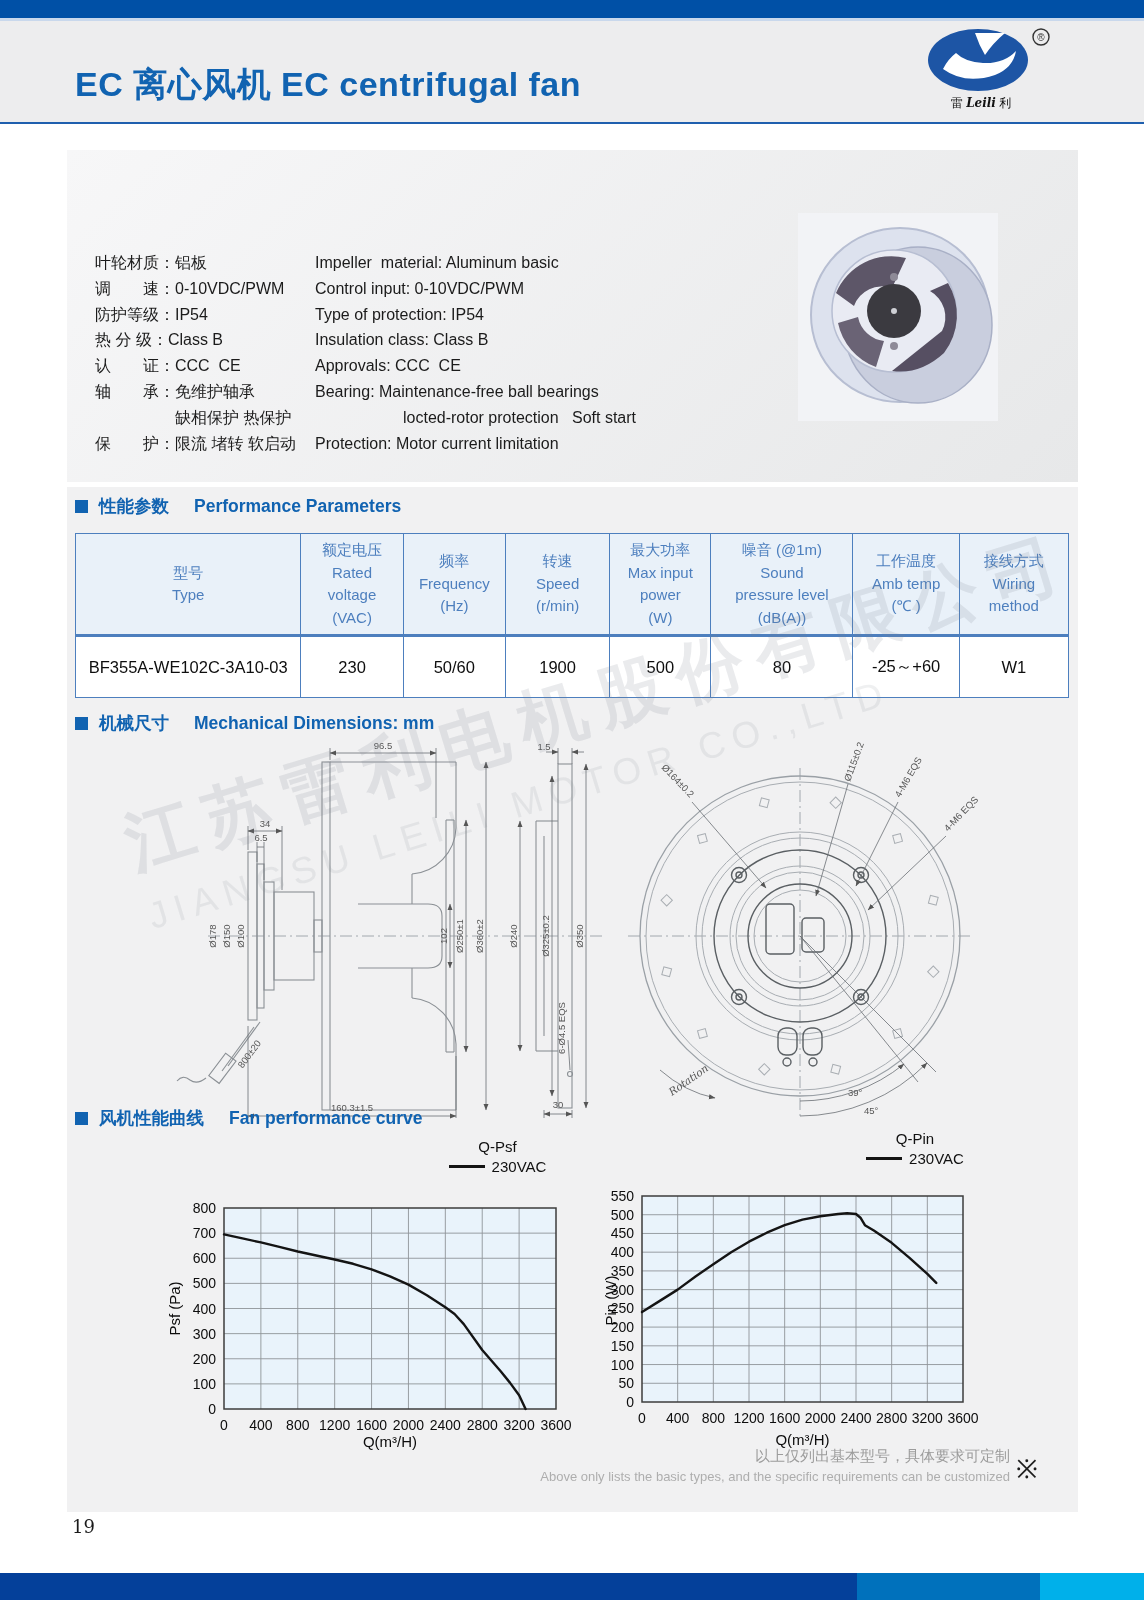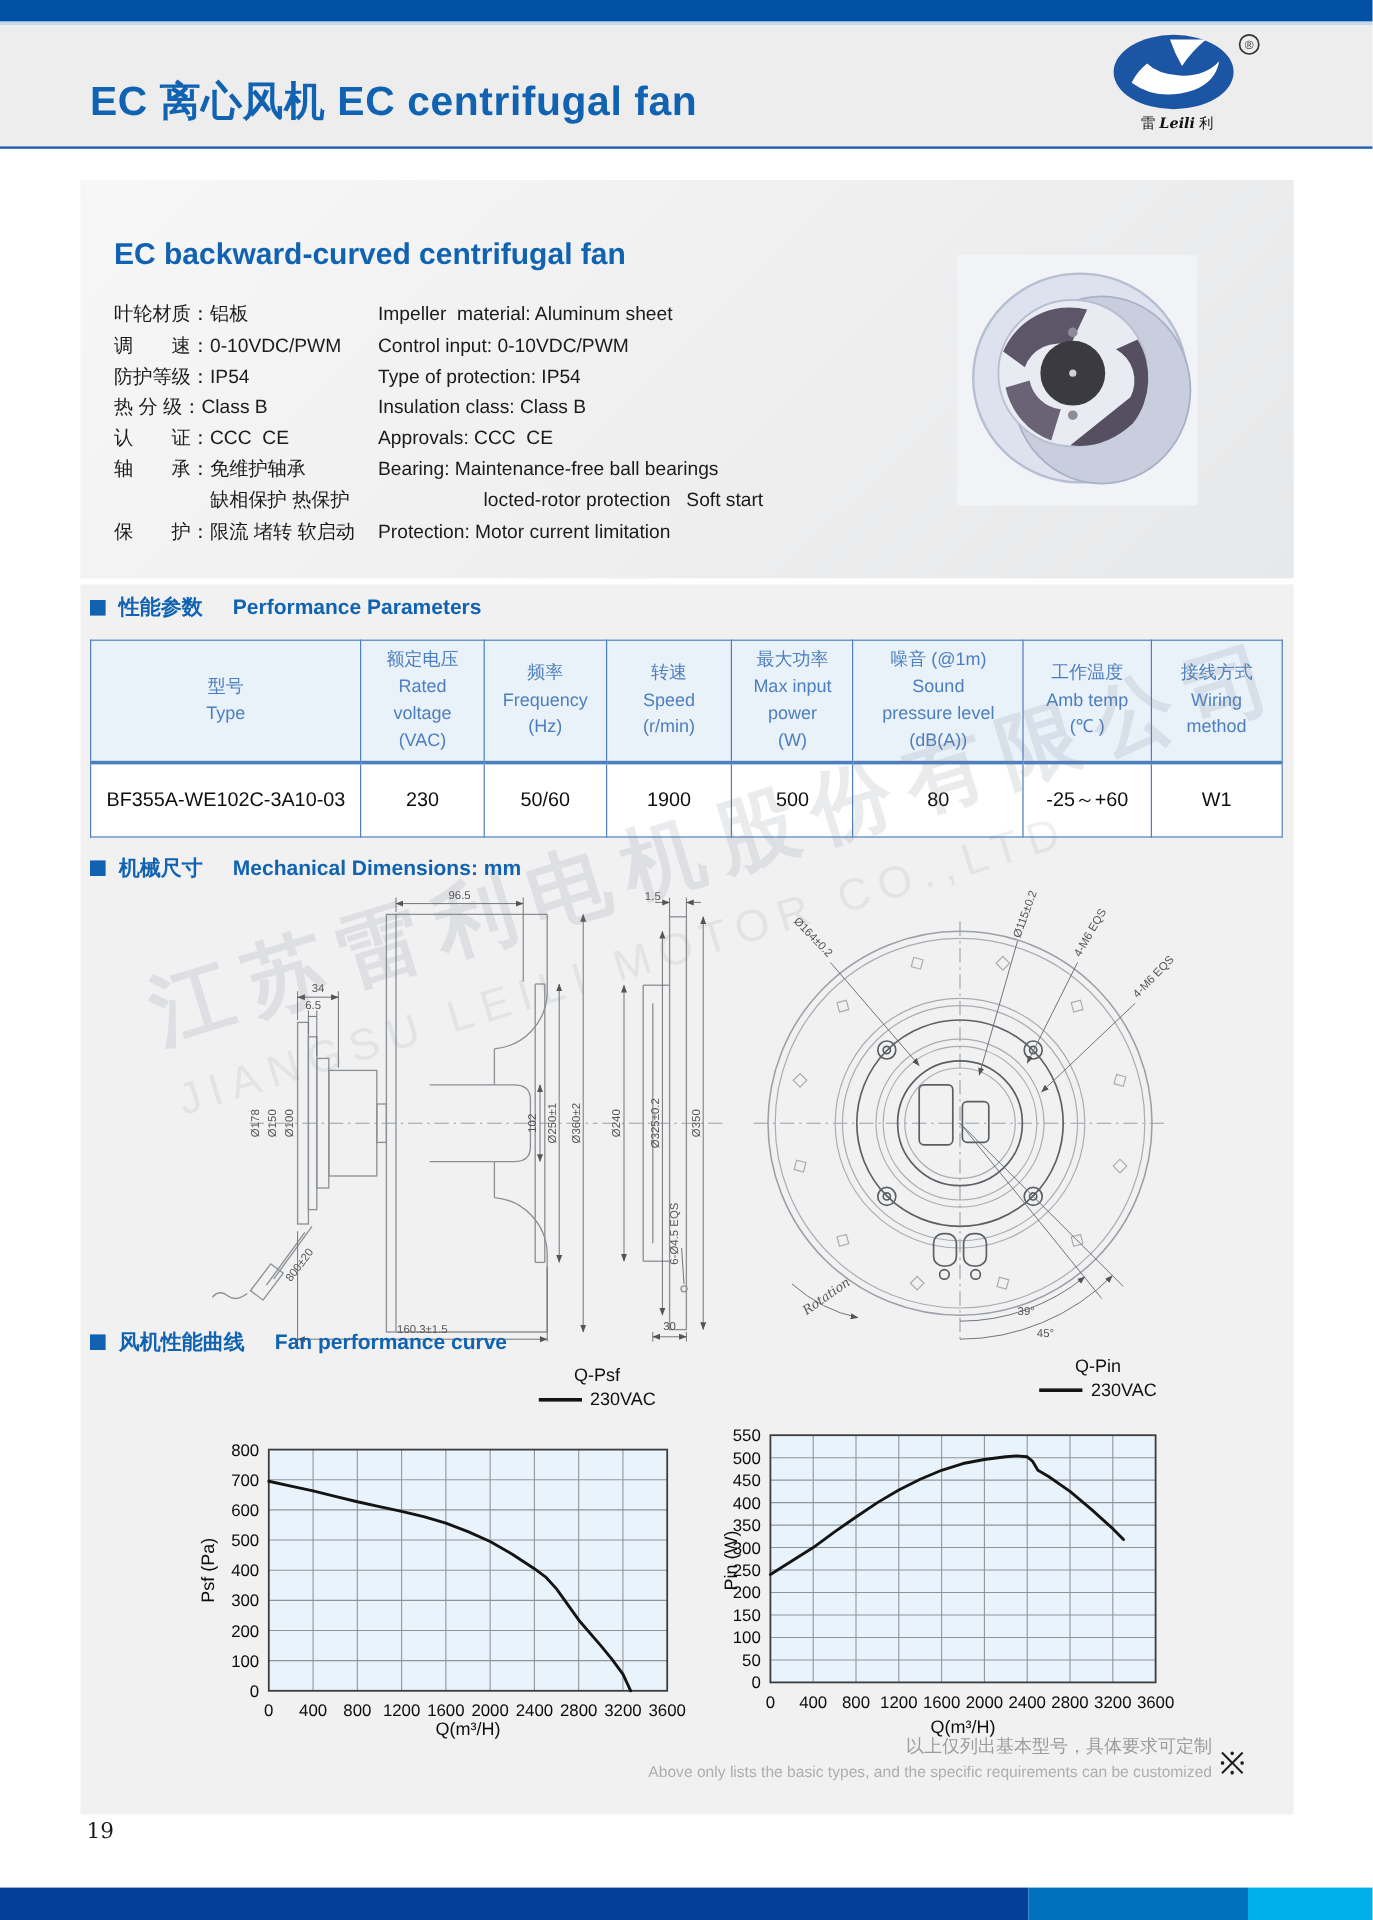--- a/index.html
+++ b/index.html
@@ -86,25 +86,24 @@
       <text x="116" y="14" text-anchor="middle" font-size="10" fill="#333">®</text>
     </svg>
     <div class="logo-text">
       <span>雷</span>
       <span class="scr">Leili</span>
       <span>利</span>
     </div>
   </div>
 
   <div class="spec-panel">
-    <div class="ptitle" style="top:48px;">EC backward-curved centrifugal fan</div>
     <div class="spec-list">
         <div class="spec-row">
           <span class="spec-cn">叶轮材质：铝板</span>
-          <span class="spec-en">Impeller  material: Aluminum sheet</span>
+          <span class="spec-en">Impeller  material: Aluminum basic</span>
         </div>
         <div class="spec-row">
           <span class="spec-cn">调　　速：0-10VDC/PWM</span>
           <span class="spec-en">Control input: 0-10VDC/PWM</span>
         </div>
         <div class="spec-row">
           <span class="spec-cn">防护等级：IP54</span>
           <span class="spec-en">Type of protection: IP54</span>
         </div>
         <div class="spec-row">

